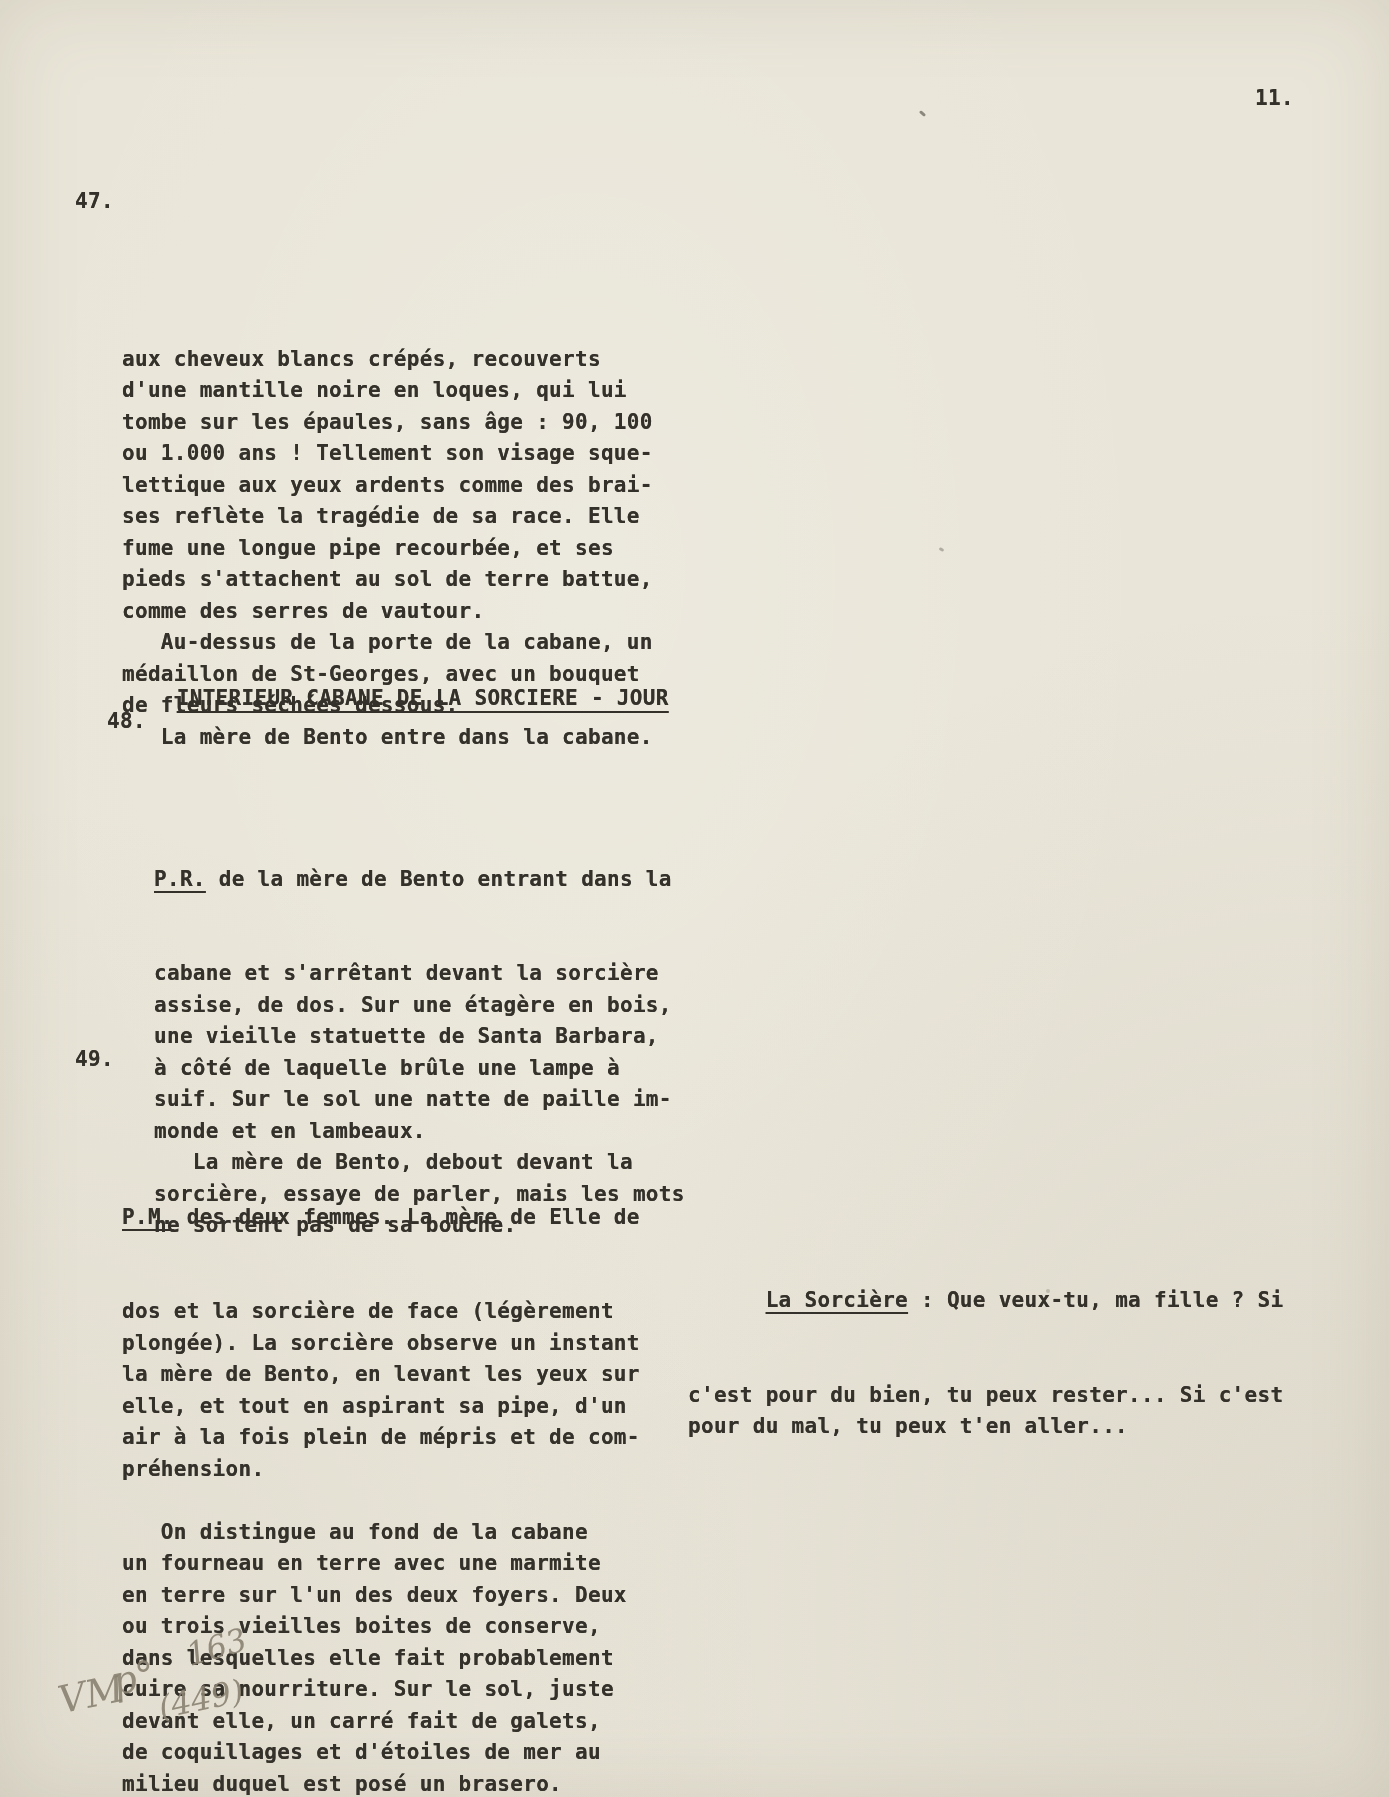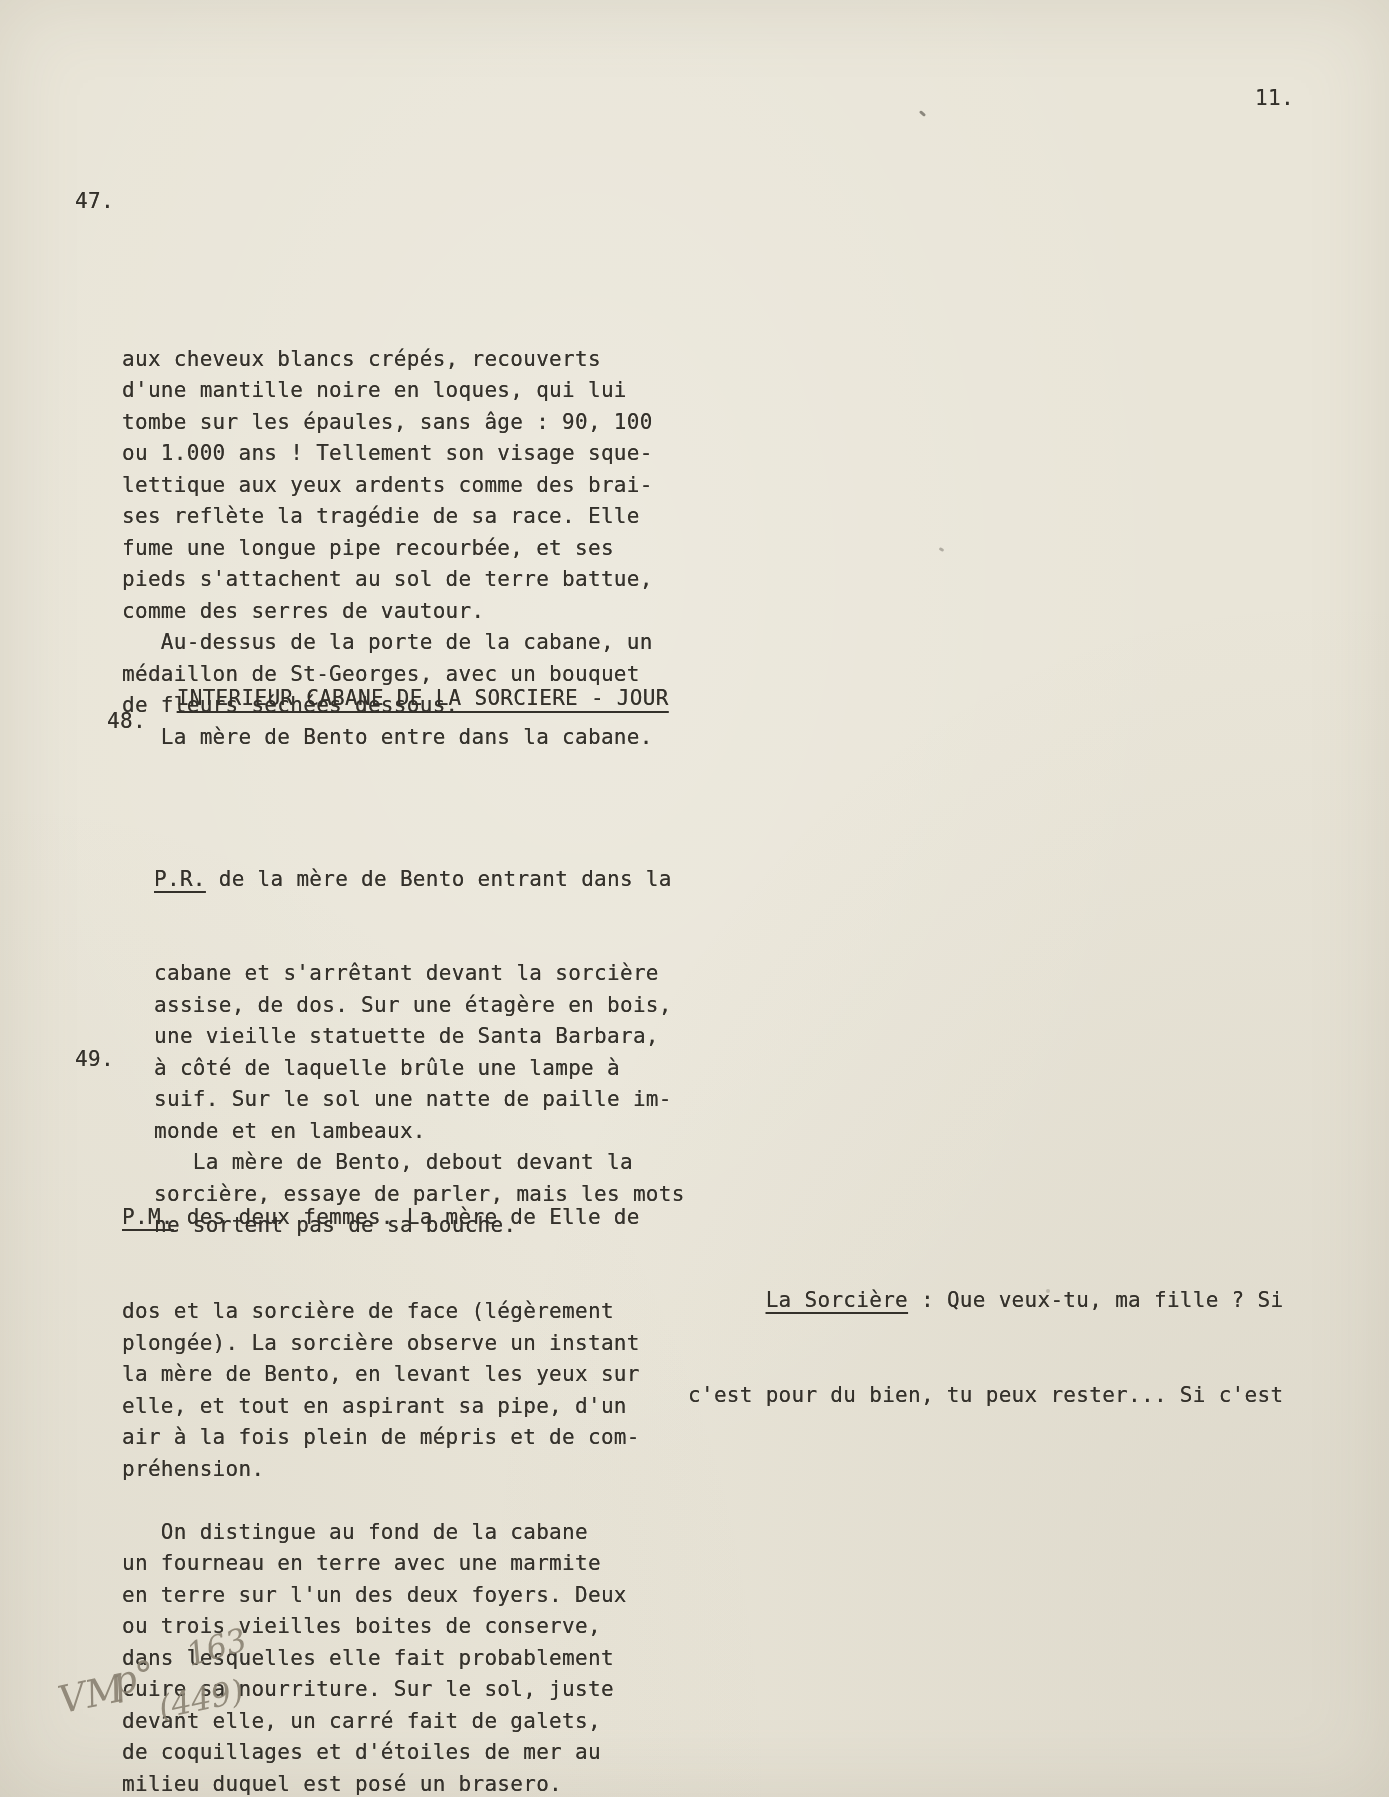--- a/index.html
+++ b/index.html
@@ -23,20 +23,21 @@
     color: #34312b;
   }
   .typed {
     position: absolute;
     font-size: 21px;
     line-height: 31.5px;
     letter-spacing: 0.3px;
     white-space: pre;
     color: #34312b;
     text-shadow: 0 0 0.6px rgba(52,49,43,0.75);
+    font-weight: bold;
   }
   .scene { position: absolute; left: 75px; }
   .scene .num { position: absolute; left: 0; top: 0; }
   .scene .lines { margin-left: 47px; }
   .line { height: 31.5px; }
   .u { text-decoration: underline; text-underline-offset: 5px; text-decoration-thickness: 2px; }
   .u:empty { text-decoration: none; }
   .heading-line { text-decoration: underline; text-underline-offset: 6px; text-decoration-thickness: 2px; }
   .pencil {
     position: absolute;
@@ -77,21 +78,21 @@
   <div class="scene typed" style="top:1044px;">
     <span class="num">49.</span>
     <div class="lines">
       <div class="line"><span class="u">P.M.</span><span> des deux femmes. La mère de Elle de</span></div>
       <div><div class="line">dos et la sorcière de face (légèrement</div><div class="line">plongée). La sorcière observe un instant</div><div class="line">la mère de Bento, en levant les yeux sur</div><div class="line">elle, et tout en aspirant sa pipe, d'un</div><div class="line">air à la fois plein de mépris et de com-</div><div class="line">préhension.</div><div class="line">&nbsp;</div><div class="line">   On distingue au fond de la cabane</div><div class="line">un fourneau en terre avec une marmite</div><div class="line">en terre sur l'un des deux foyers. Deux</div><div class="line">ou trois vieilles boites de conserve,</div><div class="line">dans lesquelles elle fait probablement</div><div class="line">cuire sa nourriture. Sur le sol, juste</div><div class="line">devant elle, un carré fait de galets,</div><div class="line">de coquillages et d'étoiles de mer au</div><div class="line">milieu duquel est posé un brasero.</div></div>
     </div>
   </div>
 
   <div class="typed" style="left:688px; top:1222px;">
     <div class="line"><span>      </span><span class="u">La Sorcière</span><span> : Que veux-tu, ma fille ? Si</span></div>
-    <div><div class="line">c'est pour du bien, tu peux rester... Si c'est</div></div>
+    <div><div class="line">c'est pour du bien, tu peux rester... Si c'est</div><div class="line">pour du mal, tu peux t'en aller...</div></div>
   </div>
 
   <div class="pencil" style="left:58px; top:1672px; font-size:38px; transform:rotate(-12deg);">VM</div>
   <div class="pencil" style="left:112px; top:1656px; font-size:38px; transform:rotate(-14deg);">p°</div>
   <div class="pencil" style="left:186px; top:1628px; font-size:32px; transform:rotate(-16deg);">163</div>
   <div class="pencil" style="left:158px; top:1680px; font-size:32px; transform:rotate(-12deg);">(449)</div>
 
   <div class="speck" style="left:919px; top:112px; width:7px; height:3px; opacity:0.75; transform:rotate(40deg); border-radius:2px;"></div>
   <div class="speck" style="left:939px; top:548px; width:5px; height:3px; opacity:0.45; transform:rotate(30deg); border-radius:2px;"></div>
   <div class="speck" style="left:1046px; top:1289px; width:4px; height:4px; opacity:0.3;"></div>

